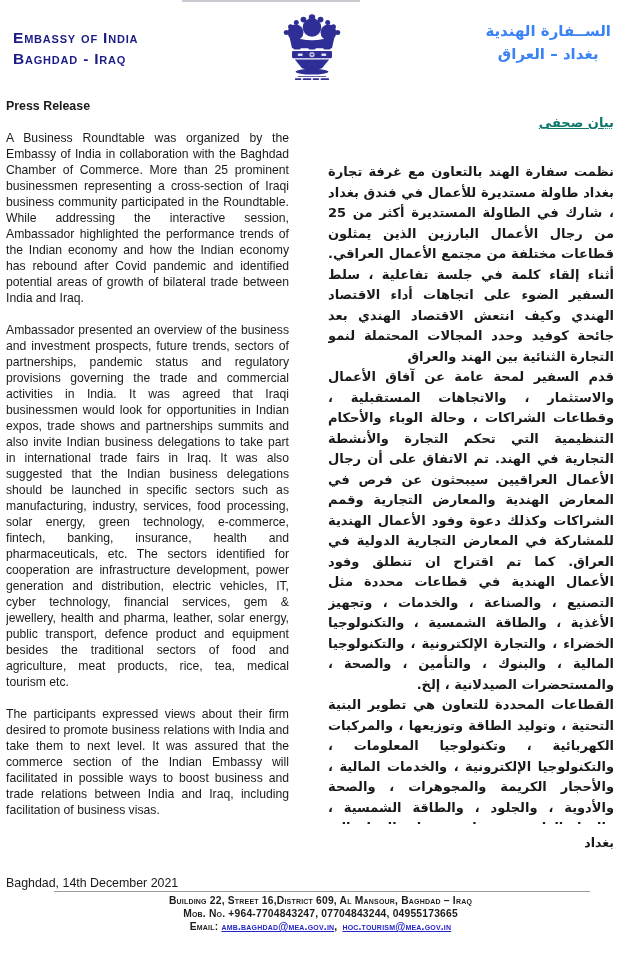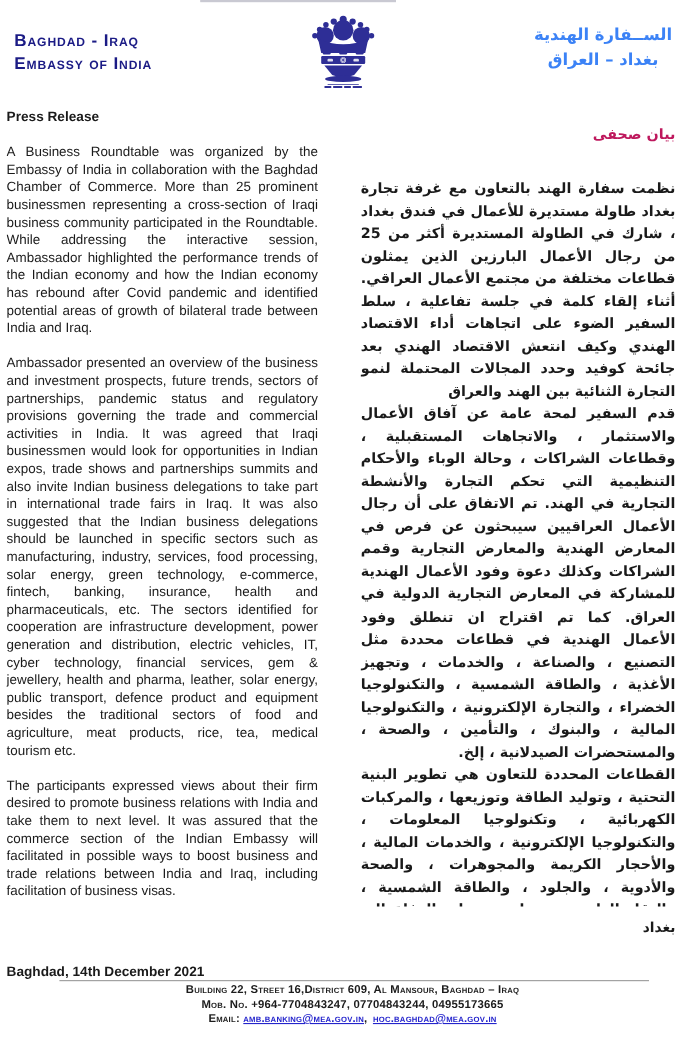--- a/index.html
+++ b/index.html
@@ -28,25 +28,25 @@
   .columns { position:absolute; top:98px; left:6px; right:10px; display:flex; justify-content:space-between;align-items:center; }
   .col-en { position:relative; width:283px; height:795px; }
   .en-body { max-height:770px; overflow:hidden; }
   .pr-label { font-weight:bold; font-size:12.4px; color:#1a1a1a; line-height:16px; }
   .en-body p {
     margin:16px 0 0 0; font-weight:normal; font-size:12.2px; line-height:16px;
     color:#1a1a1a; text-align:justify;
   }
   .en-dateline {
     position:absolute; left:0; top:778px;
-    font-weight:bold; font-size:12.4px; color:#1a1a1a;
+    font-weight:normal; font-size:12.4px; color:#1a1a1a;
   }
 
   .col-ar { position:relative; width:286px; height:795px; font-family:"DejaVu Sans", sans-serif; }
-  .ar-label { margin-top:16px; text-align:right; font-weight:bold; font-size:13px; color:#be185d; line-height:18px; }
+  .ar-label { margin-top:16px; text-align:right; font-weight:bold; font-size:13px; color:#0f766e; line-height:18px;text-decoration:underline; }
   .ar-body { margin-top:30px; max-height:662px; overflow:hidden; }
   .ar-body p {
     margin:0; font-weight:bold; font-size:13px; line-height:20.5px;
     color:#1a1a1a; text-align:justify;
   }
   .ar-date {
     position:absolute; left:0; right:0; top:735px; text-align:right;
     font-weight:bold; font-size:12.5px; line-height:19px; color:#1a1a1a;
   }
 
@@ -65,22 +65,22 @@
 </style>
 </head>
 <body>
 
 <div class="page">
 
   <div class="top-artifact"></div>
 
   <header class="letterhead">
     <div class="org-en">
+      <div>Embassy of India</div>
       <div>Baghdad - Iraq</div>
-      <div>Embassy of India</div>
     </div>
 
     <div class="emblem-wrap">
       <svg class="emblem-svg" viewBox="0 0 100 112">
         <g fill="#2e2e96">
 
           <circle cx="38" cy="12" r="4"></circle>
             <circle cx="50" cy="9" r="4.5"></circle>
             <circle cx="62" cy="12" r="4"></circle>
           <circle cx="20" cy="22" r="3.5"></circle>
@@ -160,18 +160,18 @@
     </section>
 
   </main>
 
   <footer class="footer">
     <div class="footer-rule"></div>
     <div class="f-line">Building 22, Street 16,District 609, Al Mansour, Baghdad – Iraq</div>
     <div class="f-line">Mob. No. +964-7704843247, 07704843244, 04955173665</div>
     <div class="f-line">
       <span>Email:</span>
-      <a>amb.banking@mea.gov.in</a><span class="sep">,</span>
-      <a>hoc.baghdad@mea.gov.in</a>
+      <a>amb.baghdad@mea.gov.in</a><span class="sep">,</span>
+      <a>hoc.tourism@mea.gov.in</a>
     </div>
   </footer>
 
 </div>
 
 </body></html>

